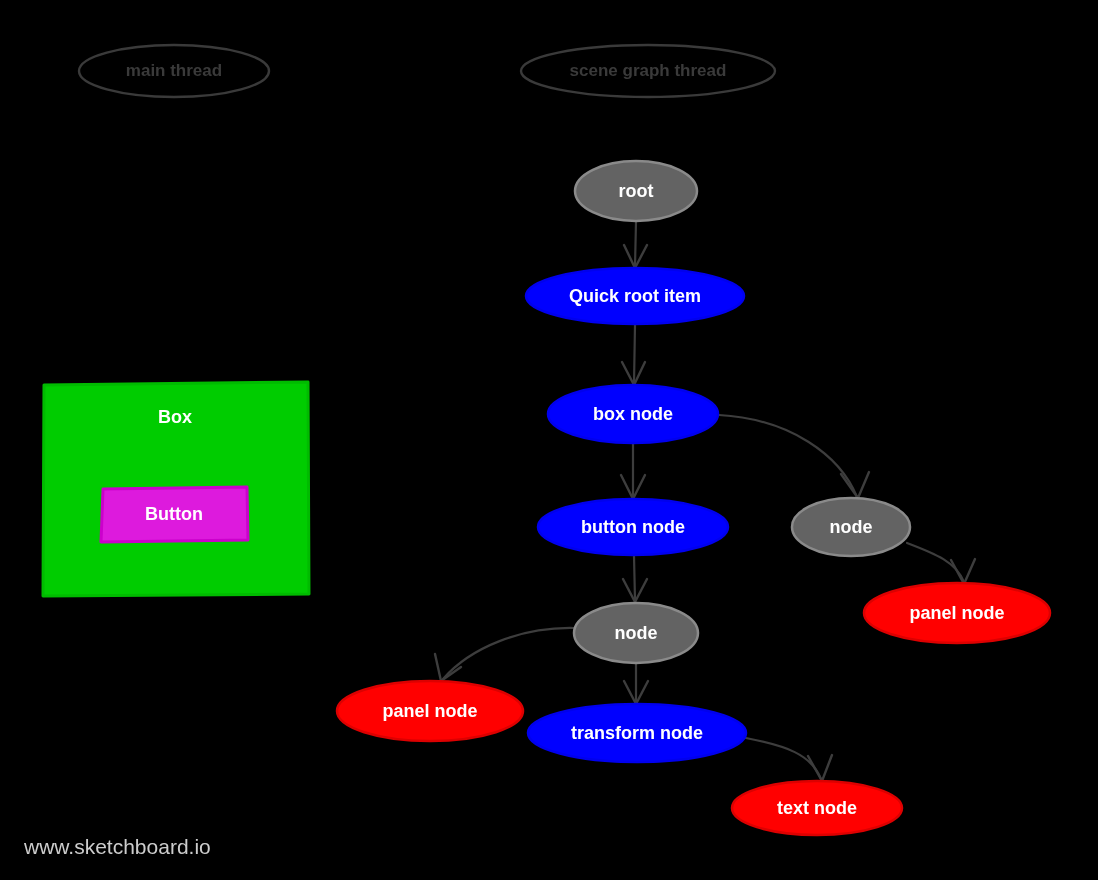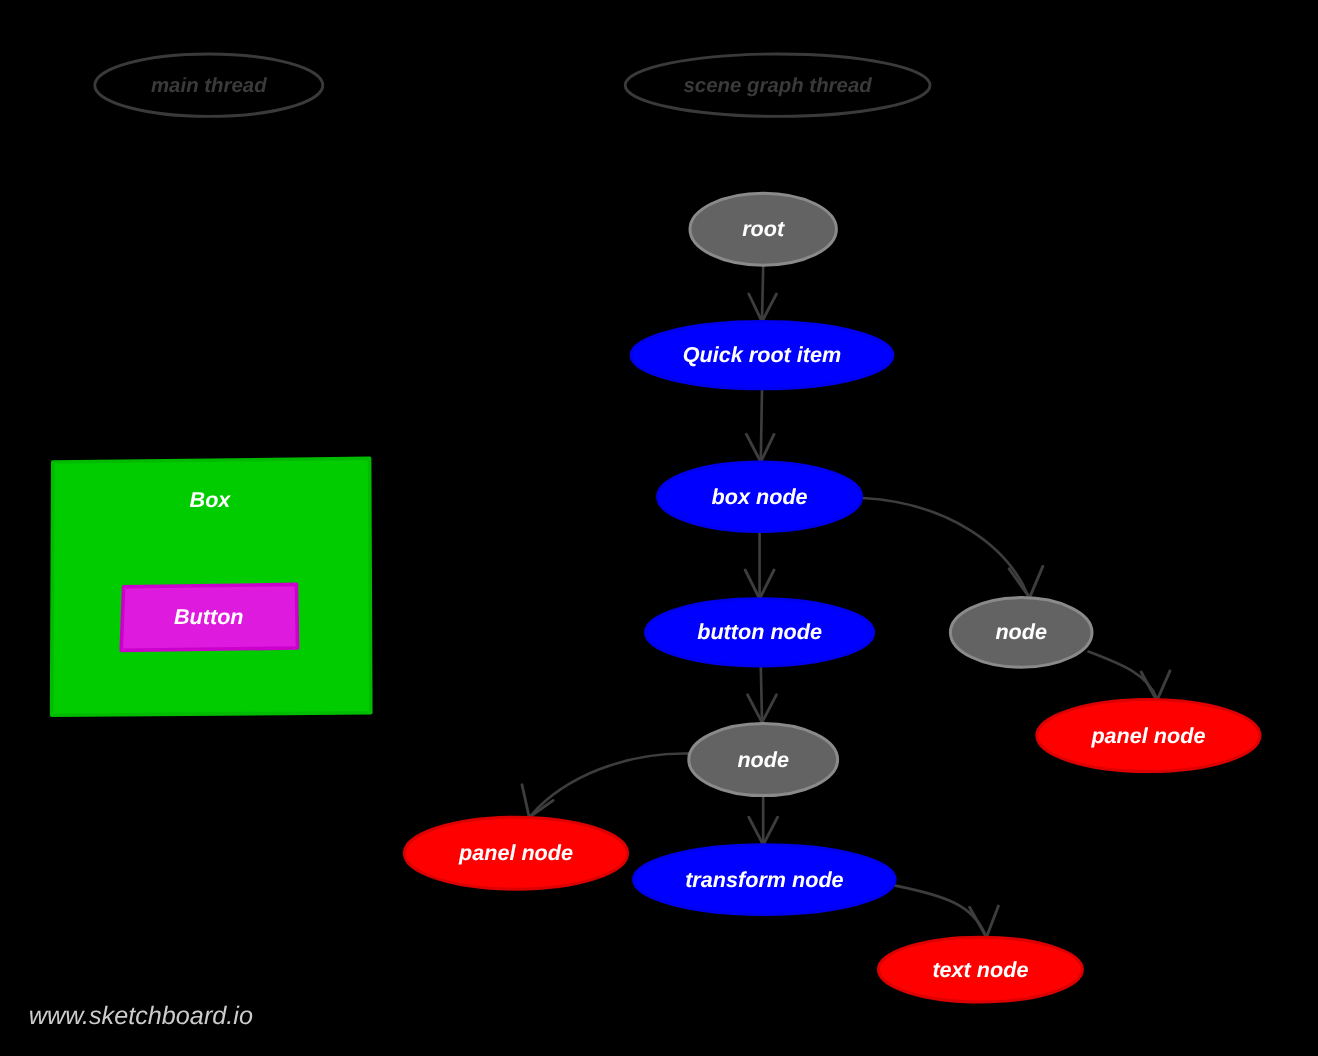--- a/index.html
+++ b/index.html
@@ -12,21 +12,20 @@
     width: 1098px;
     height: 880px;
     overflow: hidden;
     font-family: "Liberation Sans", sans-serif;
   }
   #canvas {
     position: relative;
     width: 1098px;
     height: 880px;
     background: #000000;
-    font-style: italic;
   }
   #diagram-svg {
     position: absolute;
     left: 0;
     top: 0;
     width: 1098px;
     height: 880px;
     display: block;
   }
   .node-label {

